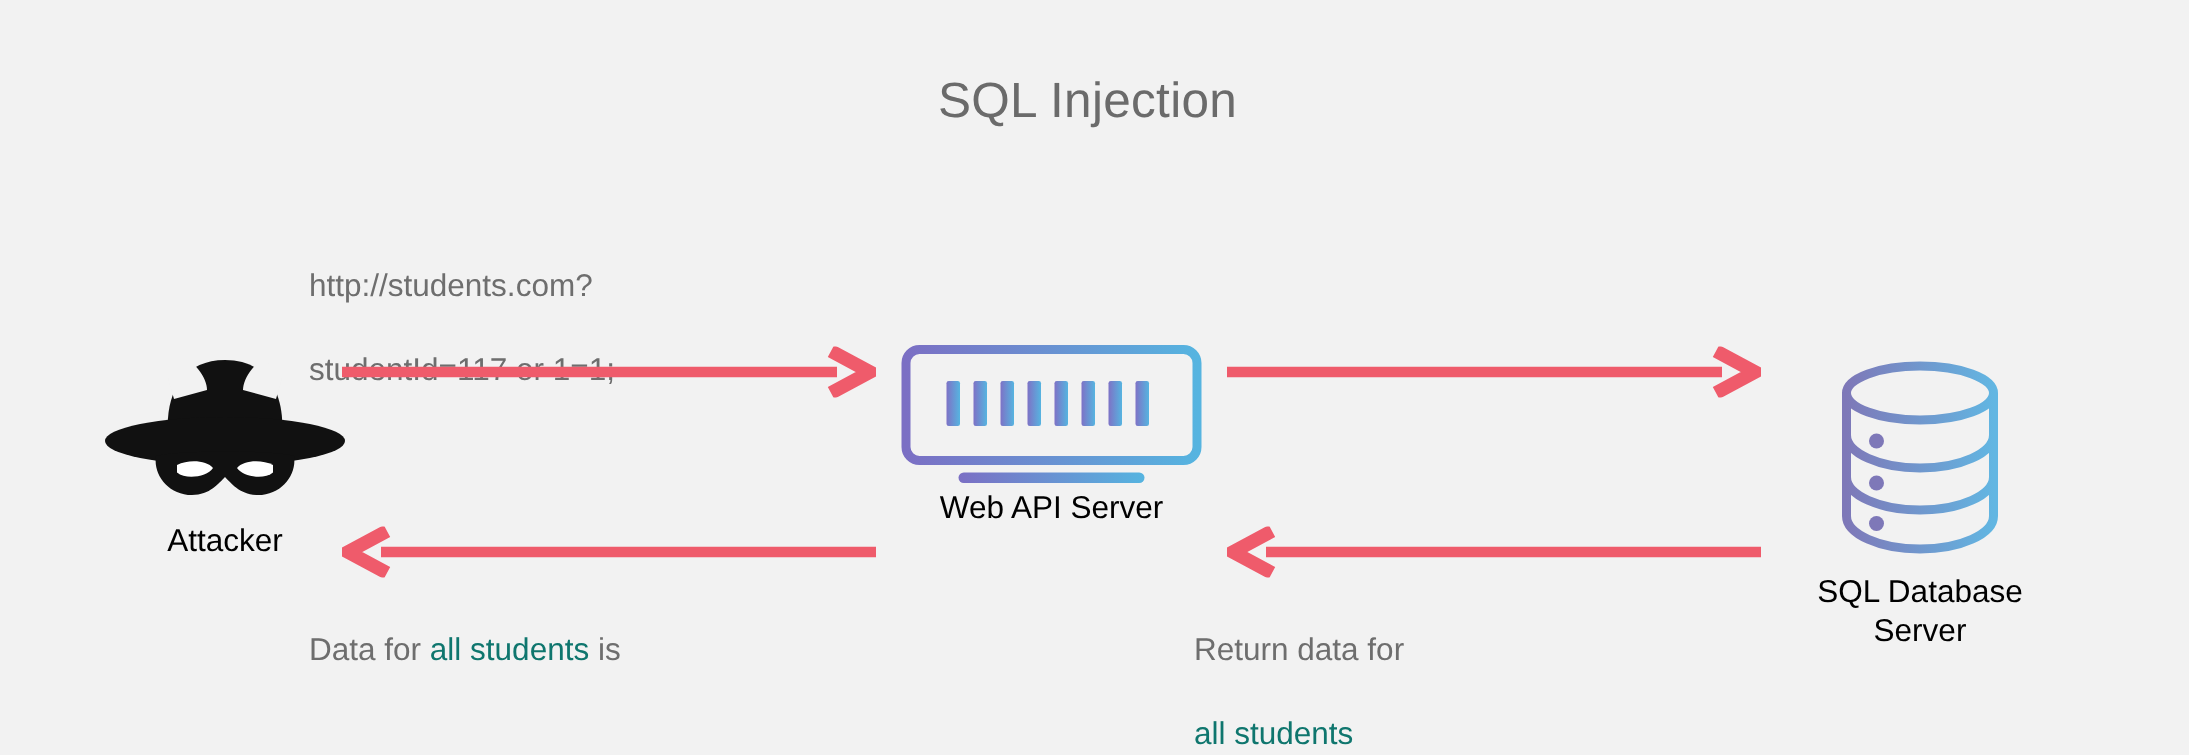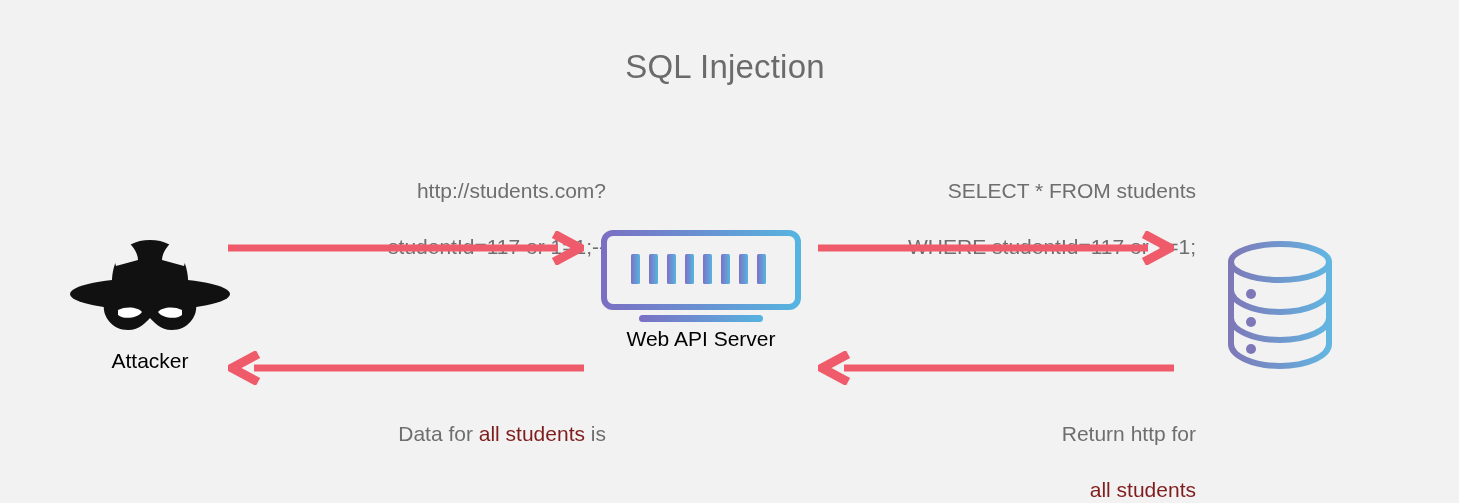--- a/index.html
+++ b/index.html
@@ -97,57 +97,53 @@
   .arrow svg { display: block; }
 
   #arrow-top-left   { left: 228px;  top: 231px; width: 356px; }
   #arrow-top-right  { left: 818px;  top: 231px; width: 356px; }
   #arrow-bottom-left{ left: 228px;  top: 351px; width: 356px; }
   #arrow-bottom-right{left: 818px;  top: 351px; width: 356px; }
 
   
   .caption {
     position: absolute;
-    text-align: right;
+    text-align: left;
     font-size: 21px;
     line-height: 28px;
     color: #6e6e6e;
     white-space: pre-line;
   }
   #caption-request  { left: 206px; top: 149px; width: 400px; }
   #caption-query    { left: 796px; top: 149px; width: 400px; }
   #caption-response { left: 206px; top: 392px; width: 400px; }
   #caption-return   { left: 796px; top: 392px; width: 400px; }
 
-  .hl { color: #7f1d1d; }
+  .hl { color: #0f766e; }
   .cap-line { display: block; }
 </style>
 </head>
 <body>
 
 <div class="stage">
 
   <div class="title">SQL Injection</div>
 
   <div class="caption" id="caption-request">
     <span class="cap-line">http://students.com?</span>
     <span class="cap-line">studentId=117 or 1=1;--</span>
   </div>
 
-  <div class="caption" id="caption-query">
-    <span class="cap-line">SELECT * FROM students</span>
-    <span class="cap-line">WHERE studentId=117 or 1=1;</span>
-  </div>
 
   <div class="caption" id="caption-response">
     <span class="cap-line"><span>Data for </span><span class="hl">all students</span><span> is</span></span>
   </div>
 
   <div class="caption" id="caption-return">
-    <span class="cap-line">Return http for</span>
+    <span class="cap-line">Return data for</span>
     <span class="cap-line hl">all students</span>
   </div>
 
   <div class="arrow" id="arrow-top-left">
     <svg width="356" height="34" viewBox="0 0 356 34">
       <line x1="0" y1="17" x2="330" y2="17" stroke="#ef5b6b" stroke-width="7"></line>
       <polyline points="326,3 352,17 326,31" fill="none" stroke="#ef5b6b" stroke-width="9" stroke-linecap="butt" stroke-linejoin="miter"></polyline>
     </svg>
   </div>
 
@@ -239,15 +235,17 @@
 
         <path d="M46 58 C46 70 68 80 95 80 C122 80 144 70 144 58"></path>
         <path d="M46 86 C46 98 68 108 95 108 C122 108 144 98 144 86"></path>
       </g>
       <g fill="#7e78b8">
         <circle cx="66" cy="62" r="5"></circle>
         <circle cx="66" cy="90" r="5"></circle>
         <circle cx="66" cy="117" r="5"></circle>
       </g>
     </svg>
+    <div class="node-label">SQL Database
+Server</div>
   </div>
 
 </div>
 
 </body></html>

